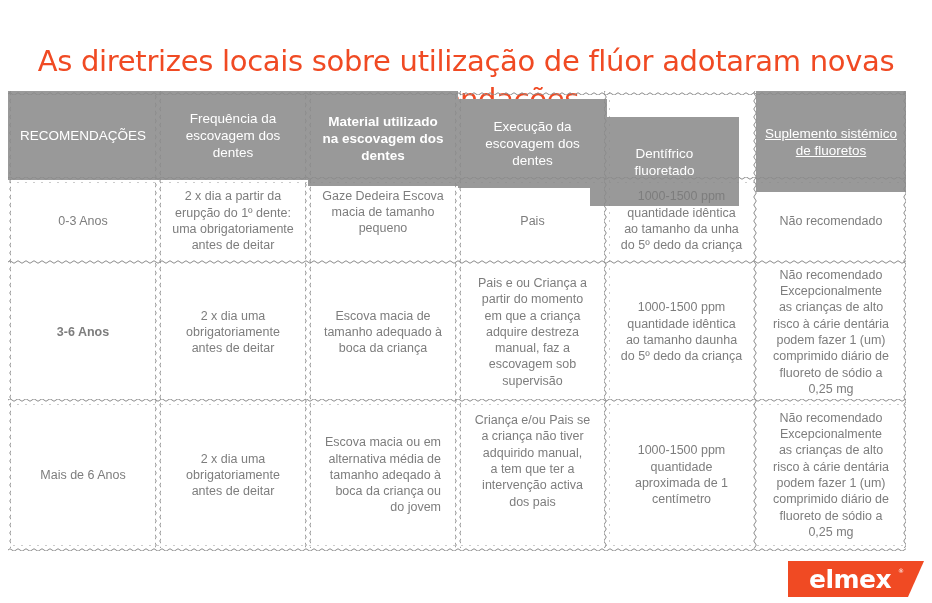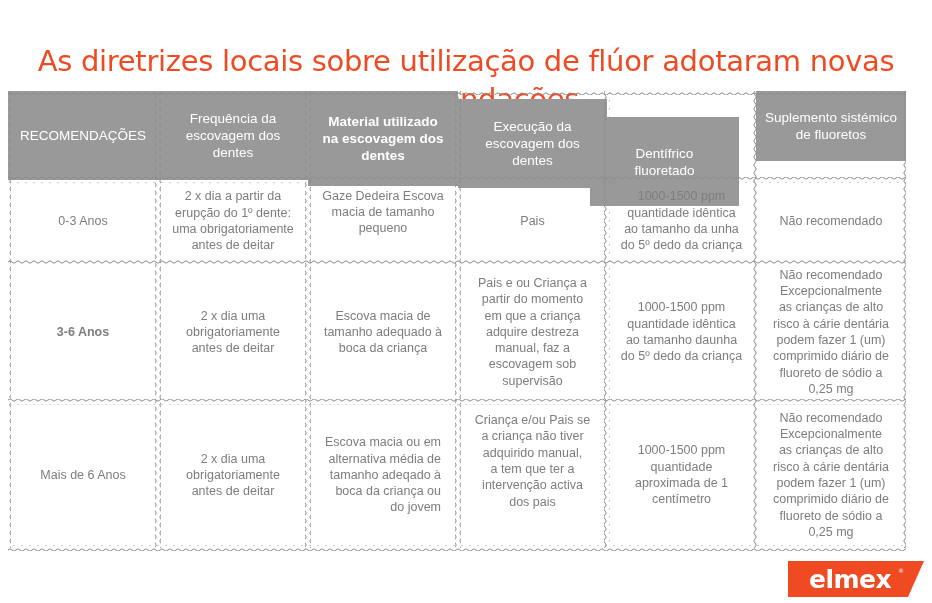--- a/index.html
+++ b/index.html
@@ -56,21 +56,21 @@
     </div>
   <div class="cell head" style="left:450px;top:0;width:149px;height:89px;margin-top:8px;">
       <span>Execução da
 escovagem dos
 dentes</span>
     </div>
   <div class="cell head" style="left:582px;top:0;width:149px;height:89px;margin-top:26px;">
       <span>Dentífrico
 fluoretado</span>
     </div>
-  <div class="cell head" style="left:748px;top:0;width:150px;height:70px;">
+  <div class="cell head" style="left:748px;top:0;width:150px;height:101px;text-decoration:underline;">
       <span>Suplemento sistémico
 de fluoretos</span>
     </div>
 
   <div>
     <div class="cell" style="left:0;top:89px;width:150px;height:82px;">
         <span>0-3 Anos</span>
       </div>
     <div class="cell" style="left:150px;top:89px;width:150px;height:82px;">
         <span>2 x dia a partir da

